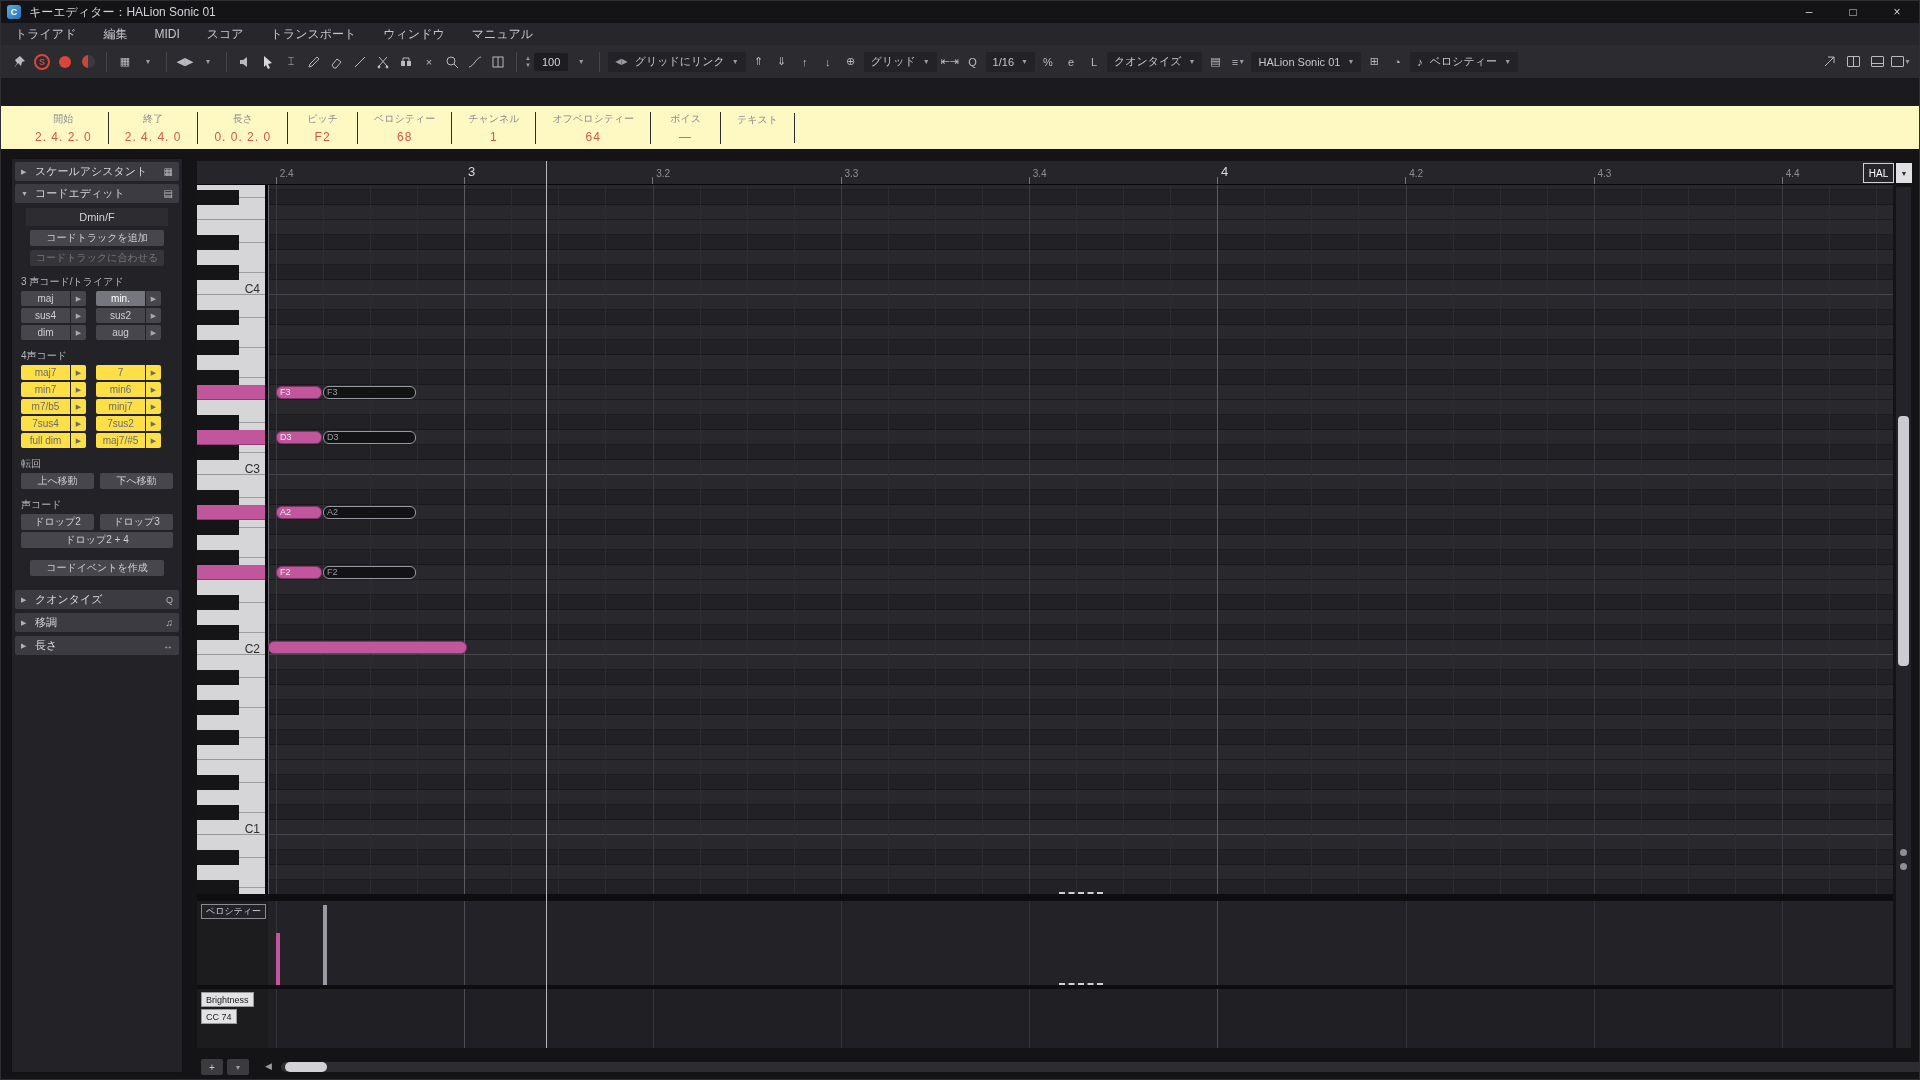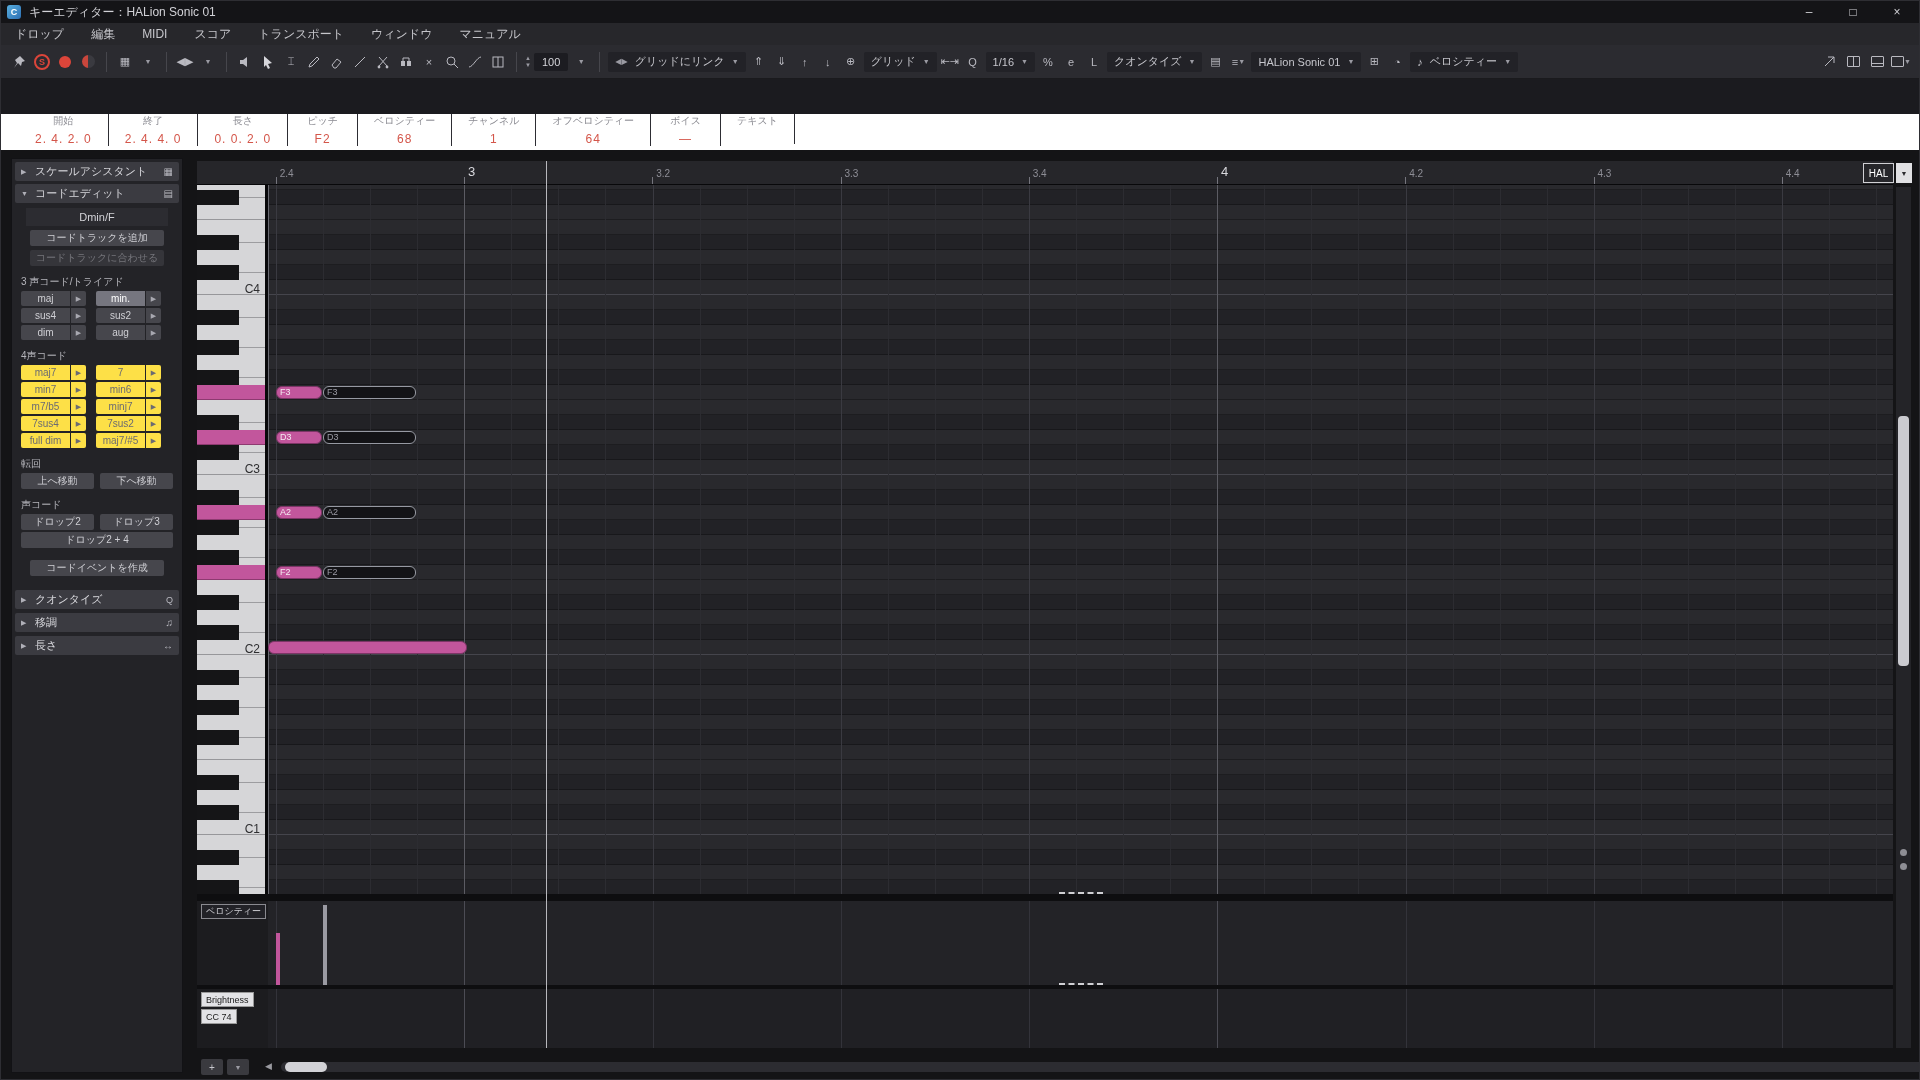--- a/index.html
+++ b/index.html
@@ -35,21 +35,21 @@
 .pane-icon.bottom::after{content:"";position:absolute;left:0;top:6px;width:100%;height:1px;background:#b9b9c0}
 
 
 #statusrow{position:absolute;left:0;top:78px;width:100%;height:25px;background:#28282d;font-size:10px}
 #mouse-box{position:absolute;left:690px;top:3px;width:345px;height:19px;background:#222227;border-radius:2px;display:flex;align-items:center;gap:14px;padding:0 12px}
 .dim-label{color:#63636a}.dim-value{color:#7b7b83}
 #chord-display-label{position:absolute;left:1042px;top:3px;width:138px;height:19px;background:#3b3b41;border-radius:2px;display:flex;align-items:center;justify-content:center;color:#bfbfc6}
 #chord-display-value{position:absolute;left:1182px;top:3px;width:120px;height:19px;background:#222227;display:flex;align-items:center;padding-left:10px;color:#fff;font-weight:bold;font-size:11px}
 
 
-#infoline{position:absolute;left:0;top:113px;width:100%;height:46px;background:#ffffff;border-bottom:3px solid #0d0d0f;display:flex;align-items:flex-start;padding-left:18px}
+#infoline{position:absolute;left:0;top:105px;width:100%;height:46px;background:#fef9c3;border-bottom:3px solid #0d0d0f;display:flex;align-items:center;padding-left:18px}
 .if-col{display:flex;flex-direction:column;align-items:center;justify-content:center;gap:4px;padding:0 16px;border-right:1px solid #2d2d33;min-width:70px}
 .if-label{font-size:10px;color:#8a8a91;white-space:nowrap}
 .if-value{font-size:12px;color:#d4564a;letter-spacing:1px;white-space:nowrap;min-height:12px}
 
 
 #left-panel{position:absolute;left:10px;top:157px;width:172px;height:915px;background:#232327;border:1px solid #121215;font-size:10px}
 .panel-header{height:19px;background:#3b3b41;border-radius:2px;margin:3px 3px 0 3px;display:flex;align-items:center;padding:0 6px;color:#d8d8dd;font-size:11px;gap:6px}
 .ph-arrow{font-size:7px;color:#b0b0b8;width:8px}
 .ph-arrow.collapsed::before{content:"▶"}
 .ph-arrow.expanded::before{content:"▼"}
@@ -122,21 +122,21 @@
     <div id="app-icon">C</div>
     <span>キーエディター：HALion Sonic 01</span>
     <div id="win-controls">
       <span>–</span>
       <span>□</span>
       <span>×</span>
     </div>
   </div>
 
   <div id="menubar">
-    <span class="menu-item">ドロップ</span>
+    <span class="menu-item">トライアド</span>
     <span class="menu-item">編集</span>
     <span class="menu-item">MIDI</span>
     <span class="menu-item">スコア</span>
     <span class="menu-item">トランスポート</span>
     <span class="menu-item">ウィンドウ</span>
     <span class="menu-item">マニュアル</span>
   </div>
 
   <div id="toolbar">
     <div class="ti">

